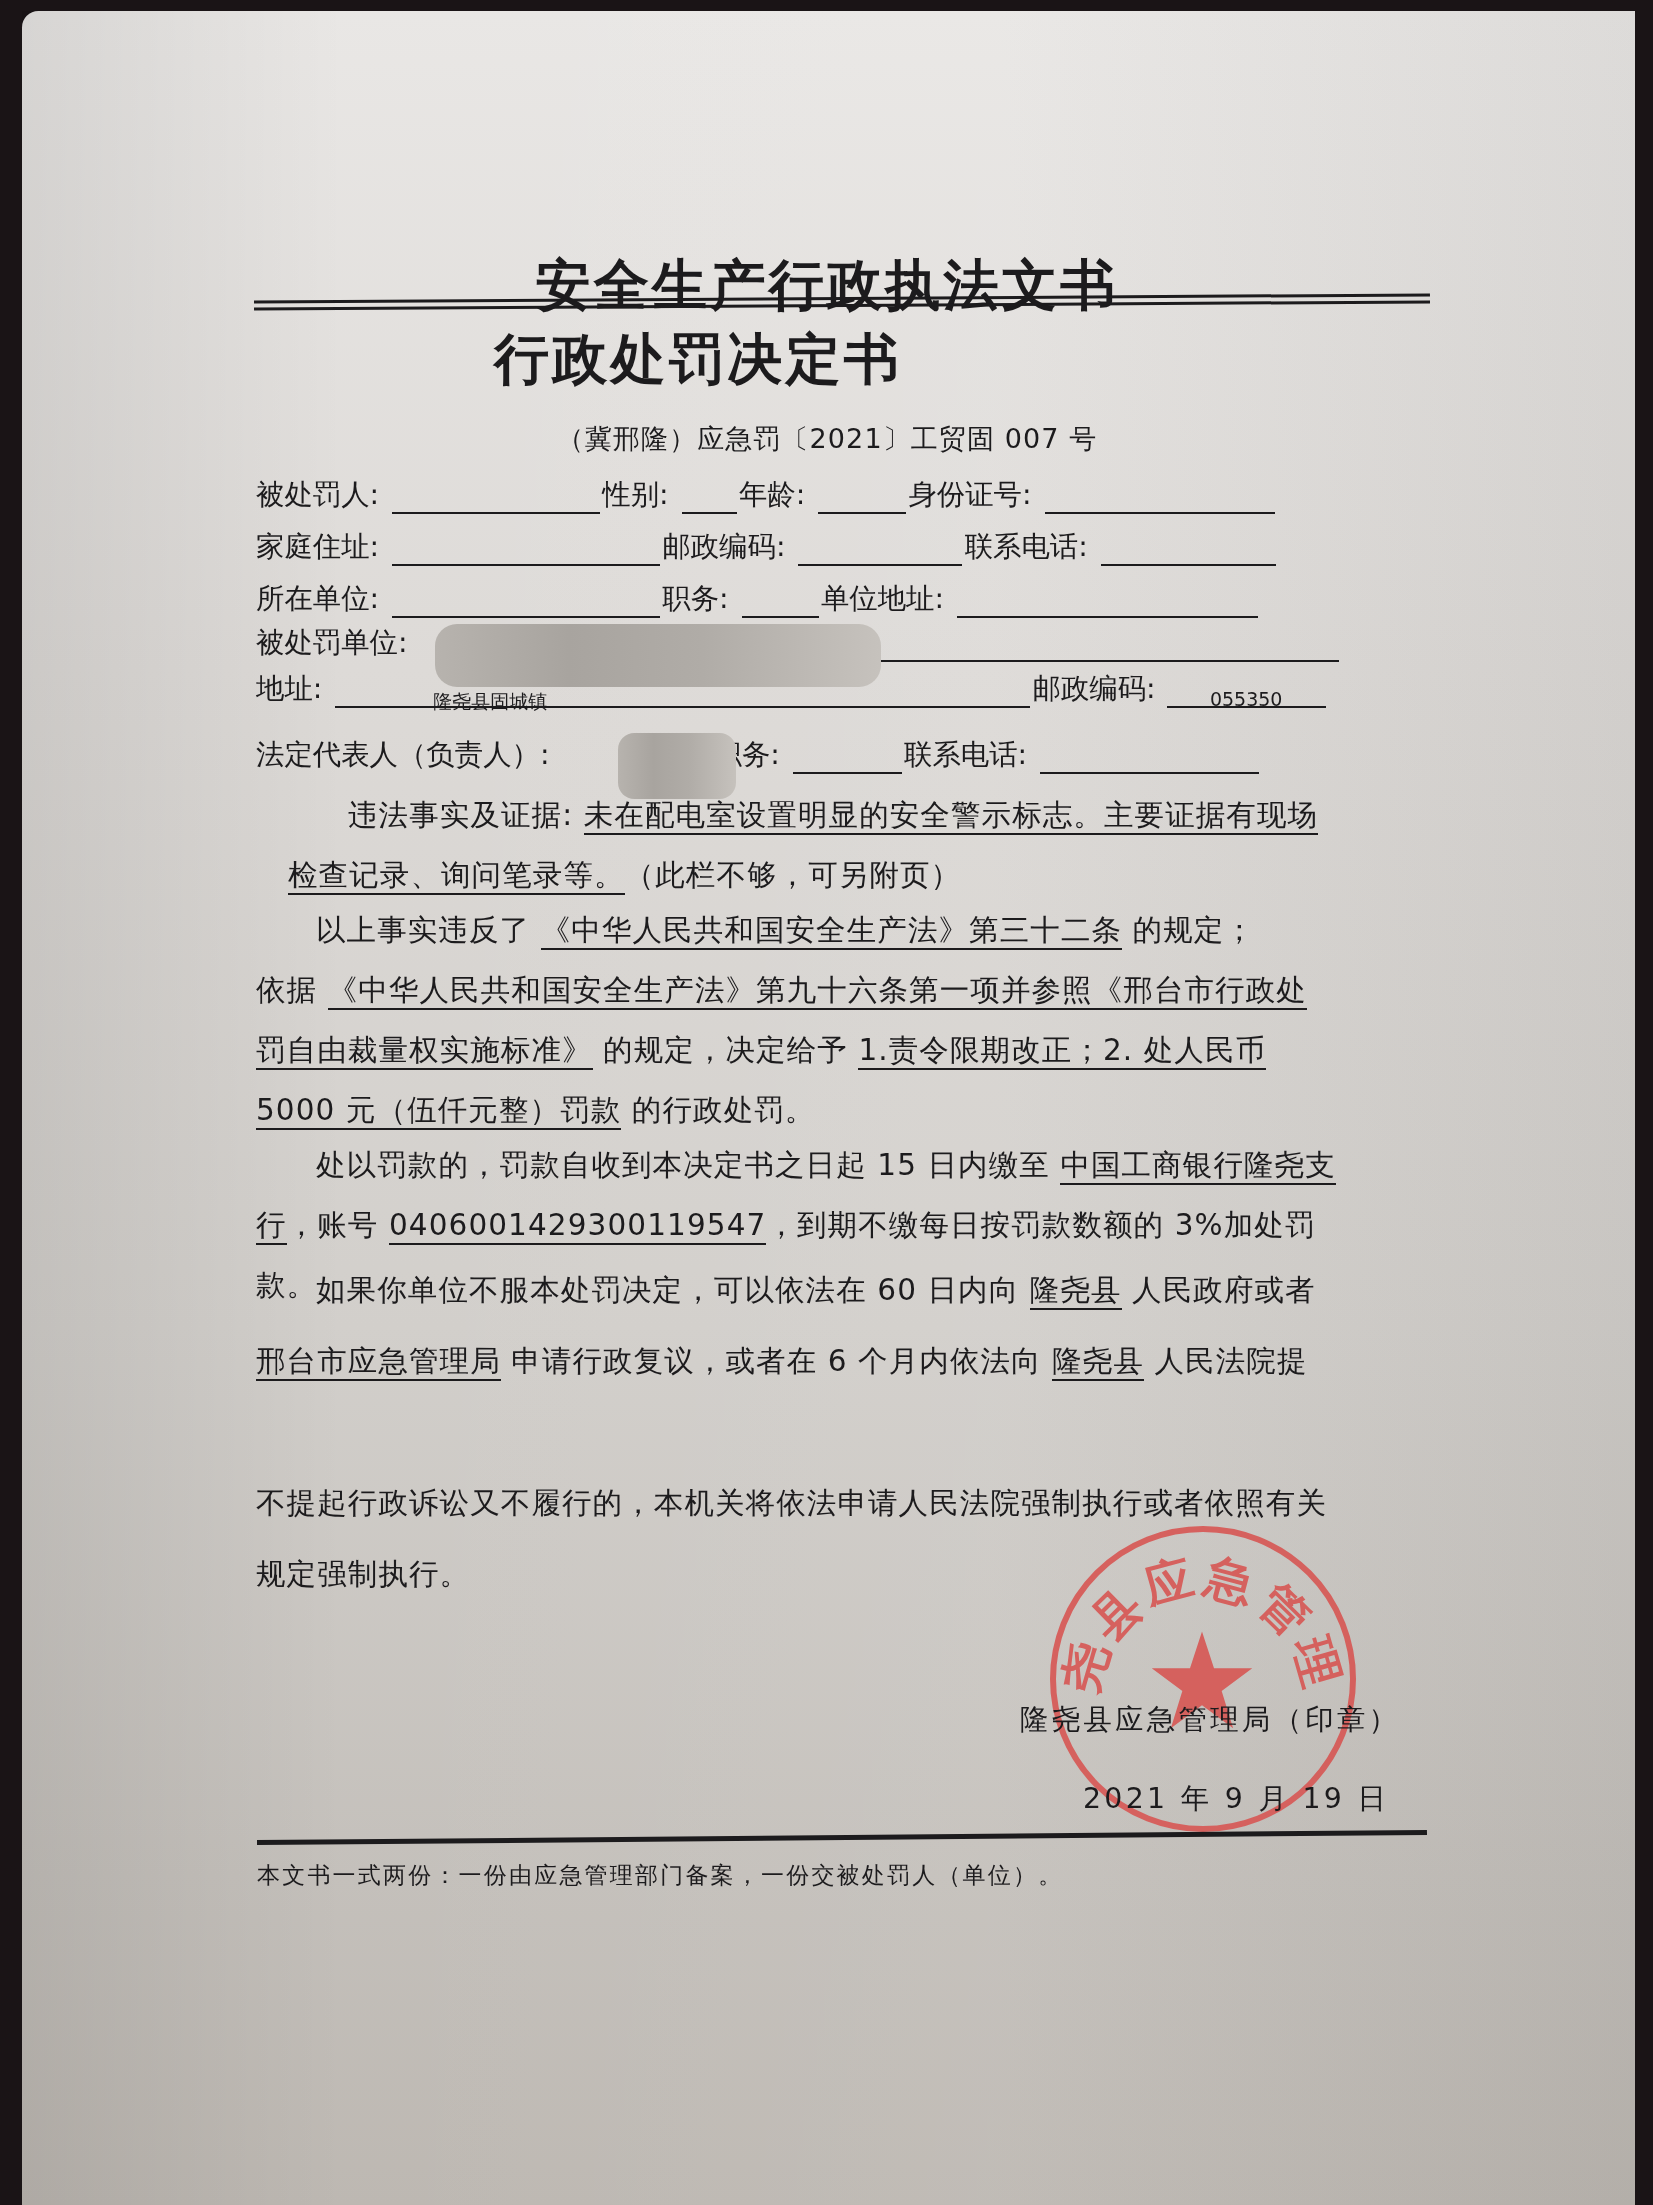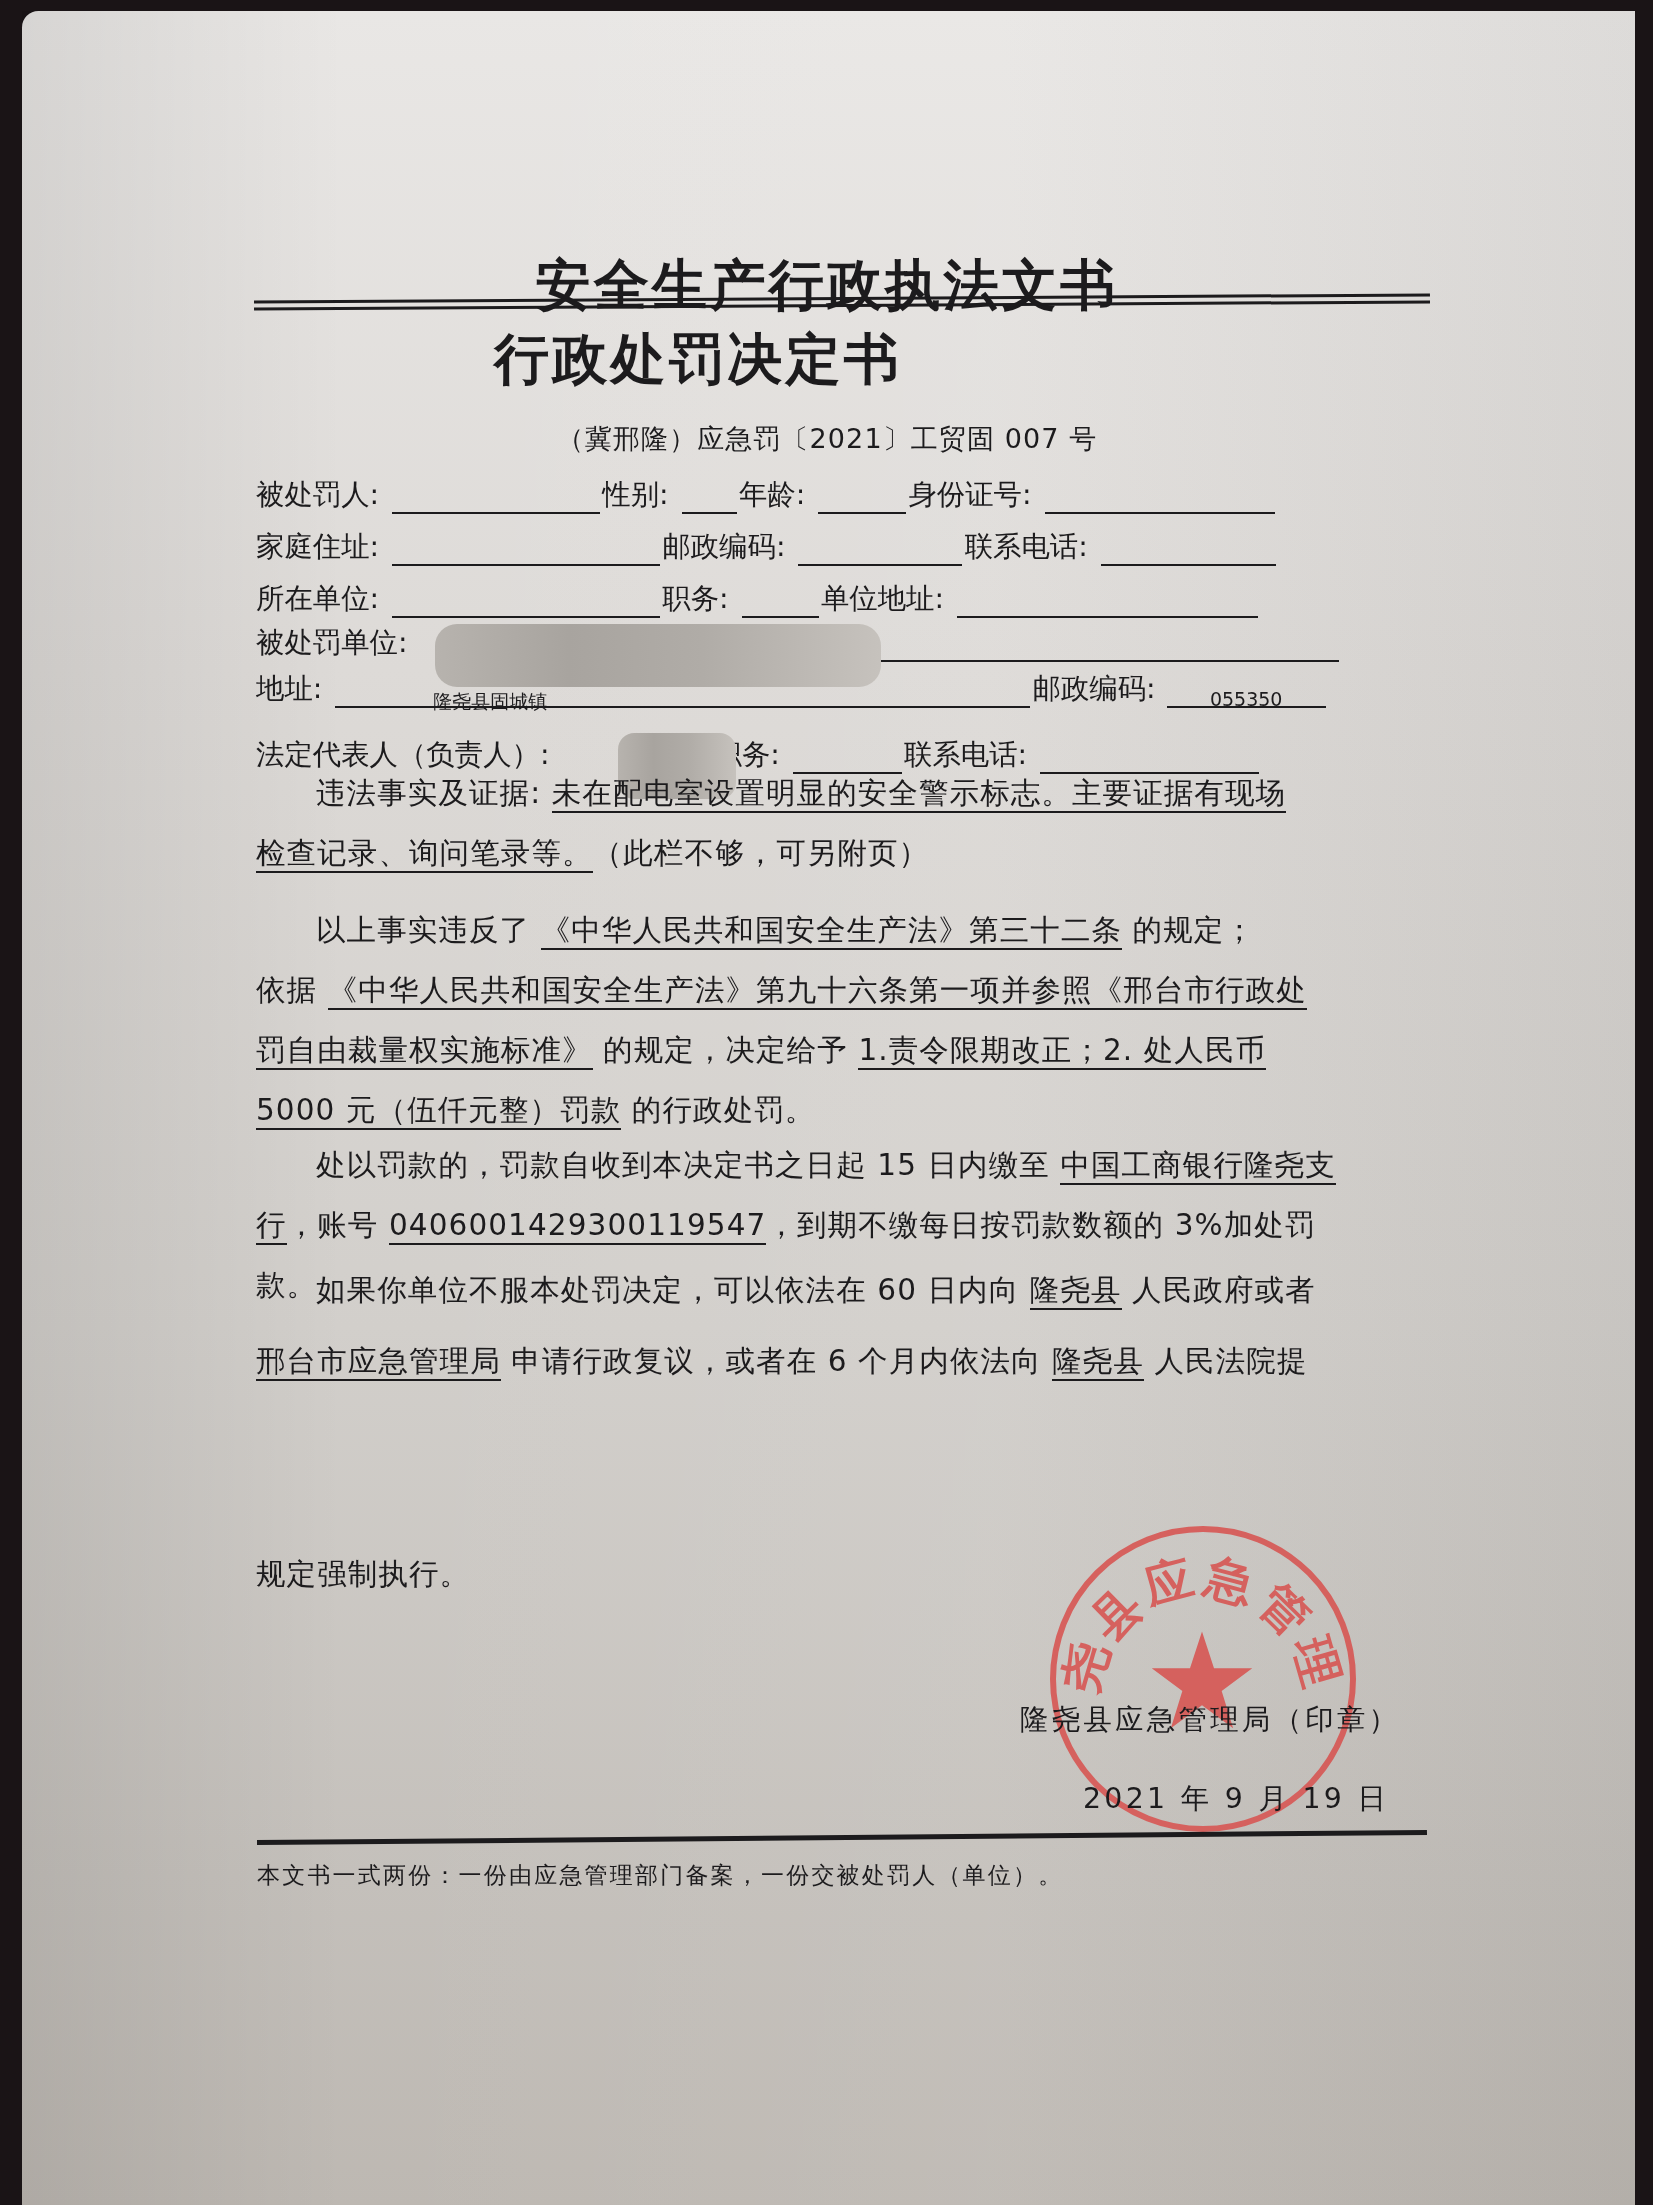--- a/index.html
+++ b/index.html
@@ -84,21 +84,21 @@
 <div class="row" style="top:736px;text-align:right;">
   <span class="lbl">法定代表人（负责人）:</span>
   <span style="display:inline-block;width:164px;"></span>
   <span class="lbl">职务:</span>
   <span class="blank" style="width:109px;margin-left:13px;"></span>
   <span class="lbl">联系电话:</span>
   <span class="blank" style="width:219px;margin-left:13px;"></span>
 </div>
 <div class="redact" style="left:618px;top:733px;width:118px;height:66px;border-radius:16.4px;"></div>
 
-<div class="para" style="top:763px;">
+<div class="para" style="top:785px;margin-left:32px;">
   <span class="indent"></span><span>违法事实及证据:</span>
   <span class="ul">未在配电室设置明显的安全警示标志。主要证据有现场</span><br>
   <span class="ul">检查记录、询问笔录等。</span><span>（此栏不够，可另附页）</span>
 </div>
 
 <div class="para" style="top:900px;">
   <span class="indent"></span><span>以上事实违反了</span>
   <span class="ul">《中华人民共和国安全生产法》第三十二条</span>
   <span>的规定；</span><br>
   <span>依据</span>
@@ -119,21 +119,21 @@
 
 <div class="para" style="top:1255px;line-height:71px;">
   <span class="indent"></span><span>如果你单位不服本处罚决定，可以依法在 60 日内向</span>
   <span class="ul">隆尧县</span>
   <span>人民政府或者</span><br>
   <span class="ul">邢台市应急管理局</span>
   <span>申请行政复议，或者在 6 个月内依法向</span>
   <span class="ul">隆尧县</span>
   <span>人民法院提</span><br>
   <br>
-  <br>
+  <span>不提起行政诉讼又不履行的，本机关将依法申请人民法院强制执行或者依照有关</span><br>
   <span>规定强制执行。</span>
 </div>
 
 <div class="stamp">
   <svg width="306" height="306" viewBox="0 0 560 560">
     <defs>
       <path id="arc" d="M 95,360 A 190,190 0 1,1 465,360"></path>
     </defs>
     <text font-size="88" font-weight="bold" fill="#d8504d" letter-spacing="10" font-family="DejaVu Serif, serif">
       <textPath href="#arc" startOffset="50%" text-anchor="middle">隆尧县应急管理局</textPath>

